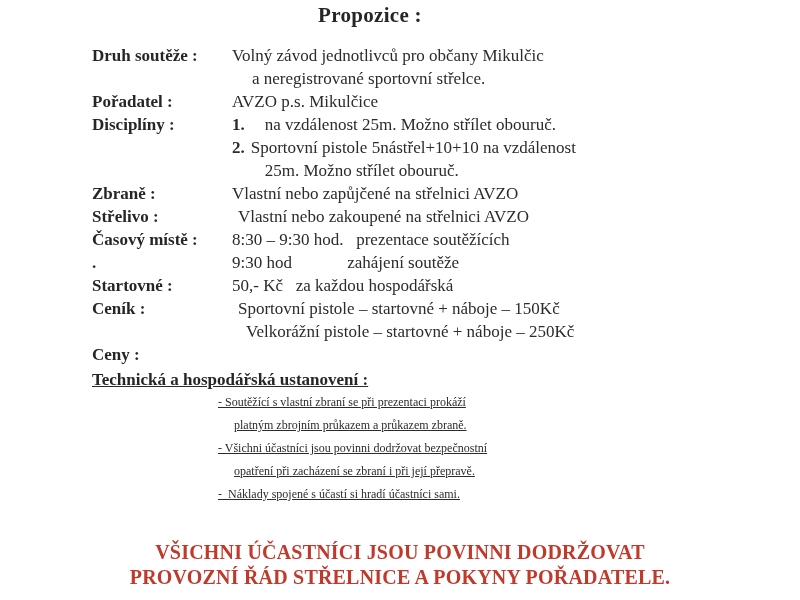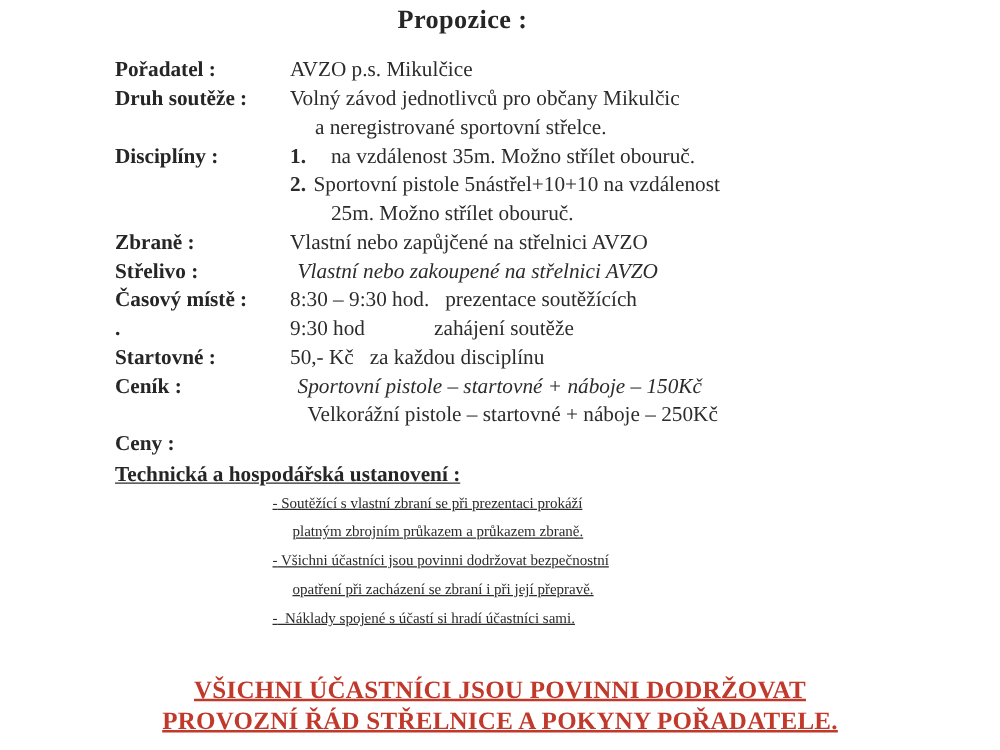--- a/index.html
+++ b/index.html
@@ -62,21 +62,21 @@
   }
   .val {
     display: block;
     white-space: pre;
     font-size: 17px;
     line-height: 23px;
   }
   
   .ind-1 { padding-left: 14px; }
   .ind-2 { padding-left: 20px; }
-  .ind-3 { padding-left: 6px; font-style: italic; }
+  .ind-3 { padding-left: 6px; }
 
   .numbered {
     display: flex;
     align-items: flex-start;
   }
   .num {
     font-weight: bold;
     flex: 0 0 auto;
     padding-right: 6px;
   }
@@ -122,51 +122,51 @@
     right: 0;
     bottom: 10px;
     text-align: center;
     color: #c0392b;
     font-weight: bold;
     font-size: 20px;
     line-height: 25px;
     letter-spacing: 0.2px;
     padding: 0 40px;
   }
-  .footer-warning .fw-line { display: block; white-space: pre; text-decoration: underline; }
+  .footer-warning .fw-line { display: block; white-space: pre; }
 </style>
 </head>
 <body style="color: rgb(43, 43, 43); background: rgb(255, 255, 255);">
 
 <div class="page">
 
   <h1 class="doc-title">Propozice :</h1>
 
   <div class="body-block">
 
   <div class="row">
-        <div class="row-label">Pořadatel :</div>
-        <div class="row-values">
-          <span class="val">AVZO p.s. Mikulčice</span>
-        </div>
-      </div>
-      <div class="row">
         <div class="row-label">Druh soutěže :</div>
         <div class="row-values">
           <span class="val">Volný závod jednotlivců pro občany Mikulčic</span>
           <span class="val ind-2">a neregistrované sportovní střelce.</span>
+        </div>
+      </div>
+      <div class="row">
+        <div class="row-label">Pořadatel :</div>
+        <div class="row-values">
+          <span class="val">AVZO p.s. Mikulčice</span>
         </div>
       </div>
       <div class="row">
         <div class="row-label">Disciplíny :</div>
         <div class="row-values">
           <div class="numbered">
             <span class="num">1.</span>
             <span class="num-text">
-              <span class="val ind-1">na vzdálenost 35m. Možno střílet obouruč.</span>
+              <span class="val ind-1">na vzdálenost 25m. Možno střílet obouruč.</span>
             </span>
           </div>
           <div class="numbered">
             <span class="num">2.</span>
             <span class="num-text">
               <span class="val">Sportovní pistole 5nástřel+10+10 na vzdálenost</span>
               <span class="val ind-1">25m. Možno střílet obouruč.</span>
             </span>
           </div>
         </div>
@@ -191,21 +191,21 @@
       </div>
       <div class="row">
         <div class="row-label dot-label">.</div>
         <div class="row-values">
           <span class="val">9:30 hod             zahájení soutěže</span>
         </div>
       </div>
       <div class="row">
         <div class="row-label">Startovné :</div>
         <div class="row-values">
-          <span class="val">50,- Kč   za každou disciplínu</span>
+          <span class="val">50,- Kč   za každou hospodářská</span>
         </div>
       </div>
       <div class="row">
         <div class="row-label">Ceník :</div>
         <div class="row-values">
           <span class="val ind-3">Sportovní pistole – startovné + náboje – 150Kč</span>
           <span class="val ind-1">Velkorážní pistole – startovné + náboje – 250Kč</span>
         </div>
       </div>
       <div class="row">

